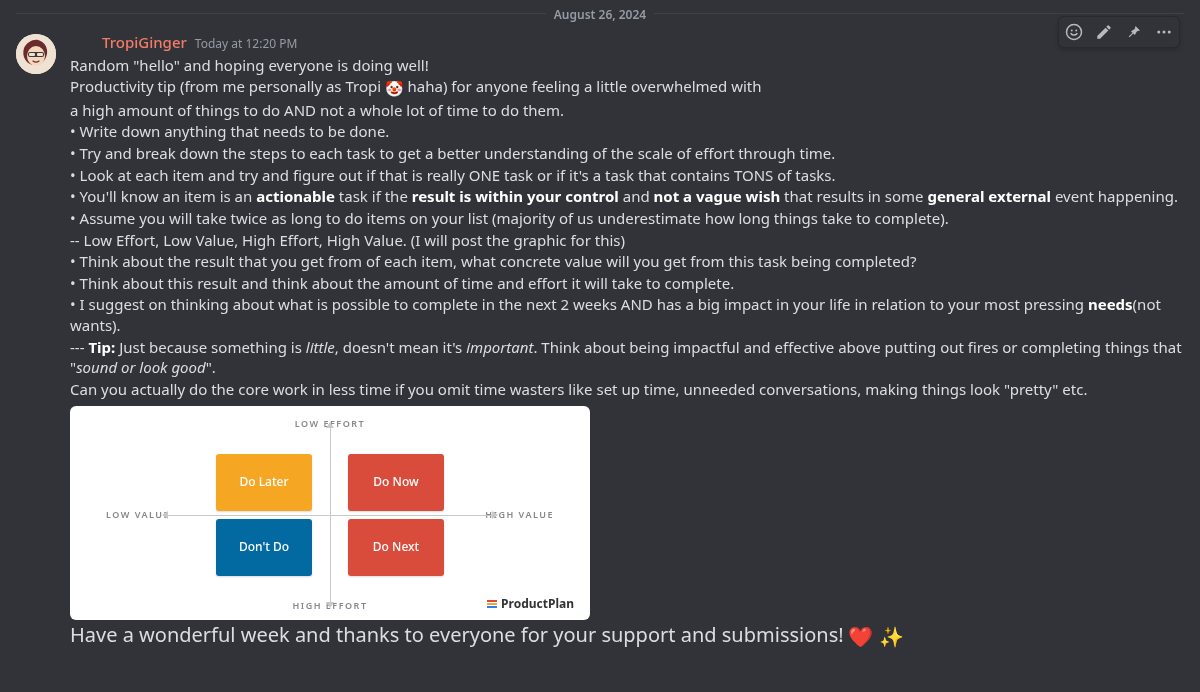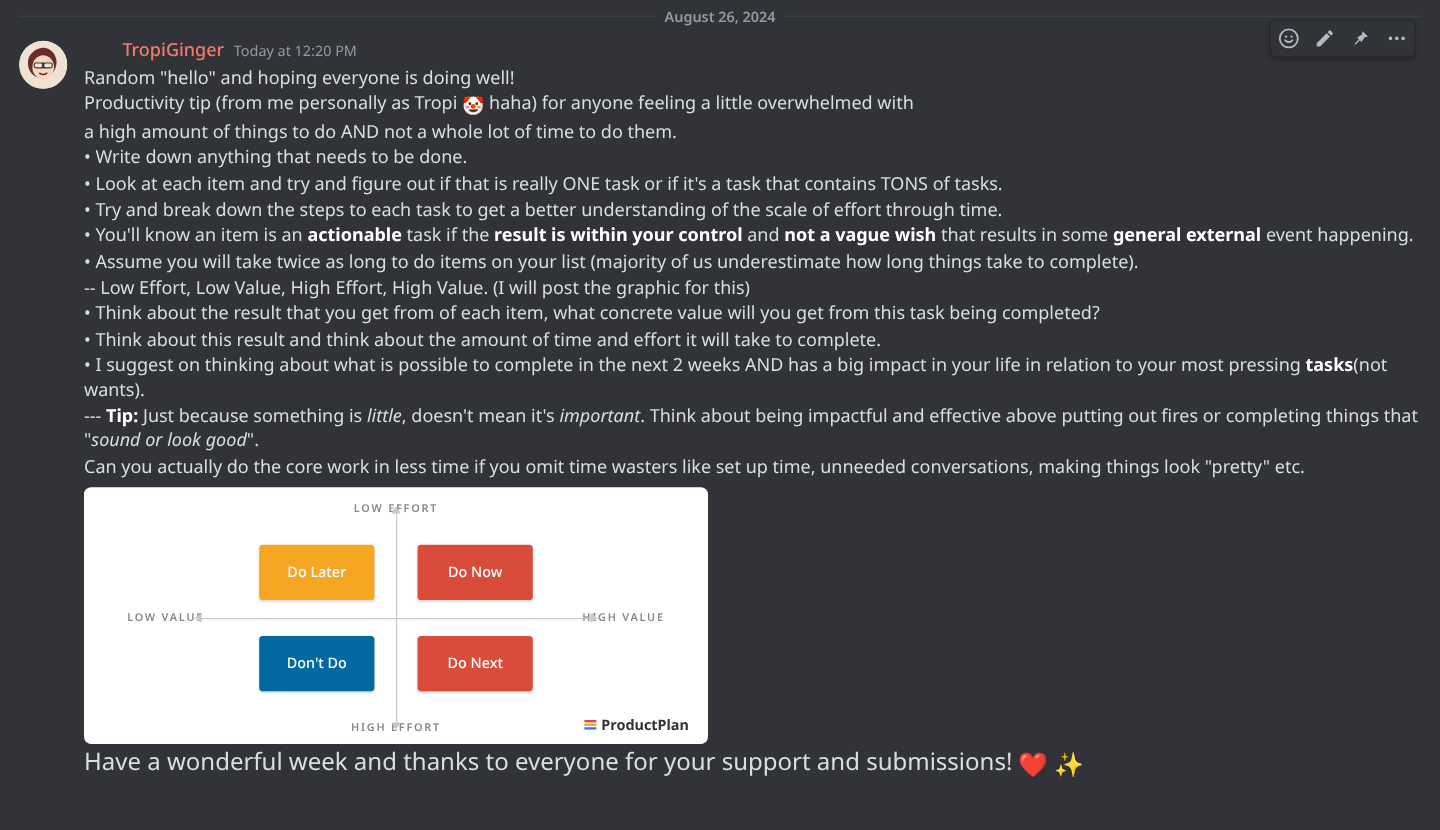--- a/index.html
+++ b/index.html
@@ -119,21 +119,21 @@
   .arrow-up { left:50%; top:-18px; transform:translateX(-50%);
     border-left:4px solid transparent; border-right:4px solid transparent; border-bottom:6px solid #c9c9c9;}
   .arrow-down { left:50%; bottom:-18px; transform:translateX(-50%);
     border-left:4px solid transparent; border-right:4px solid transparent; border-top:6px solid #c9c9c9;}
   .arrow-left { top:50%; left:-38px; transform:translateY(-50%);
     border-top:4px solid transparent; border-bottom:4px solid transparent; border-right:6px solid #c9c9c9;}
   .arrow-right { top:50%; right:-38px; transform:translateY(-50%);
     border-top:4px solid transparent; border-bottom:4px solid transparent; border-left:6px solid #c9c9c9;}
   .quad {
     position:absolute;
-    width: 96px; height: 46px;
+    width: 96px; height: 57px;
     border-radius: 3px;
     color: #fff;
     font-size: 12px;
     font-weight: 500;
     display:flex; align-items:center; justify-content:center;
     box-shadow: 0 1px 2px rgba(0,0,0,0.15);
   }
   .q-tl { left: 16px; top: 14px; background:#f5a623; }
   .q-tr { right: 16px; top: 14px; background:#d94b3a; }
   .q-bl { left: 16px; bottom: 14px; background:#0369a1; }
@@ -207,31 +207,31 @@
     </div>
 
     <div class="body-text">
       <div class="line">Random "hello" and hoping everyone is doing well!</div>
       <div class="line">
         <span>Productivity tip (from me personally as Tropi </span><span class="emoji">🤡</span><span>  haha) for anyone feeling a little overwhelmed with</span>
       </div>
       <div class="line">a high amount of things to do AND not a whole lot of time to do them.</div>
 
       <div class="line"> •  Write down anything that needs to be done.</div>
+      <div class="line"> •  Try and break down the steps to each task to get a better understanding of the scale of effort through time.</div>
       <div class="line"> •  Look at each item and try and figure out if that is really ONE task or if it's a task that contains TONS of tasks.</div>
-      <div class="line"> •  Try and break down the steps to each task to get a better understanding of the scale of effort through time.</div>
       <div class="line">
         <span> •  You'll know an item is an </span><strong>actionable</strong><span> task if the </span><strong>result is within your control</strong><span> and </span><strong>not a vague wish</strong><span> that results in some </span><strong>general external</strong><span> event happening.</span>
       </div>
       <div class="line"> •  Assume you will take twice as long to do items on your list (majority of us underestimate how long things take to complete).</div>
       <div class="line">-- Low Effort, Low Value, High Effort, High Value. (I will post the graphic for this)</div>
       <div class="line"> •  Think about the result that you get from of each item, what concrete value will you get from this task being completed?</div>
       <div class="line"> •  Think about this result and think about the amount of time and effort it will take to complete.</div>
       <div class="line">
-        <span> •  I suggest on thinking about what is possible to complete in the next 2 weeks AND has a big impact in your life in relation to your most pressing </span><strong>tasks</strong><span>(not wants).</span>
+        <span> •  I suggest on thinking about what is possible to complete in the next 2 weeks AND has a big impact in your life in relation to your most pressing </span><strong>needs</strong><span>(not wants).</span>
       </div>
       <div class="line">
         <span>--- </span><strong>Tip:</strong><span> Just because something is </span><em>little</em><span>, doesn't mean it's </span><em>important</em><span>. Think about being impactful and effective above putting out fires or completing things that "</span><em>sound or look good</em><span>".</span>
       </div>
       <div class="line">Can you actually do the core work in less time if you omit time wasters like set up time, unneeded conversations, making things look "pretty" etc.</div>
 
       <div class="attachment">
         <div class="matrix-wrap">
           <div class="axis-label axis-top">LOW EFFORT</div>
           <div class="axis-label axis-bottom">HIGH EFFORT</div>

